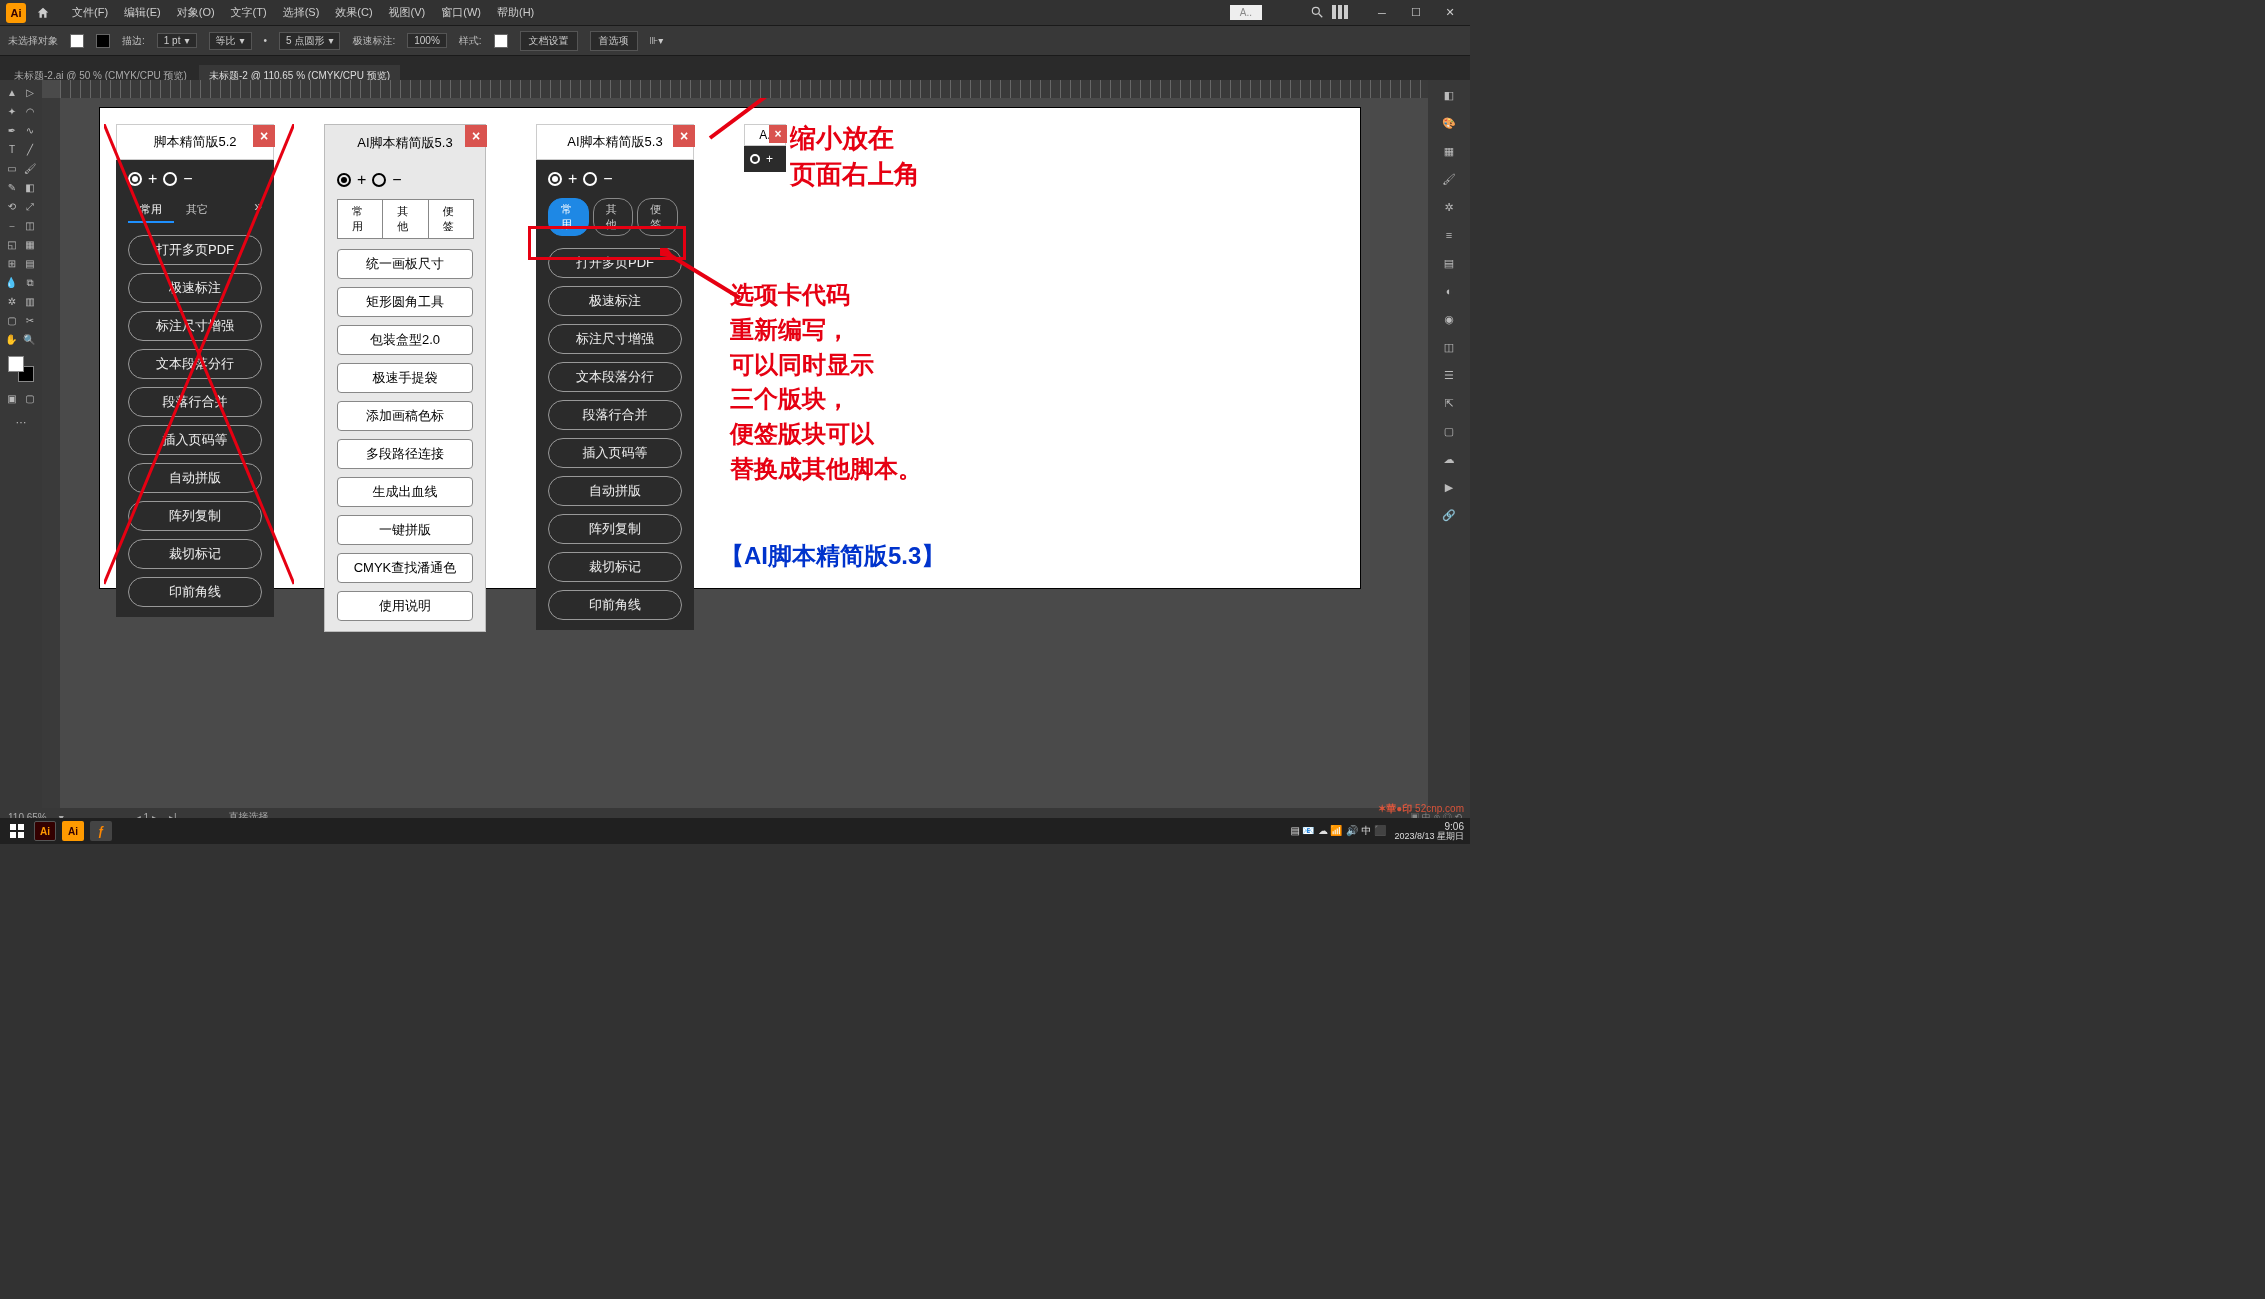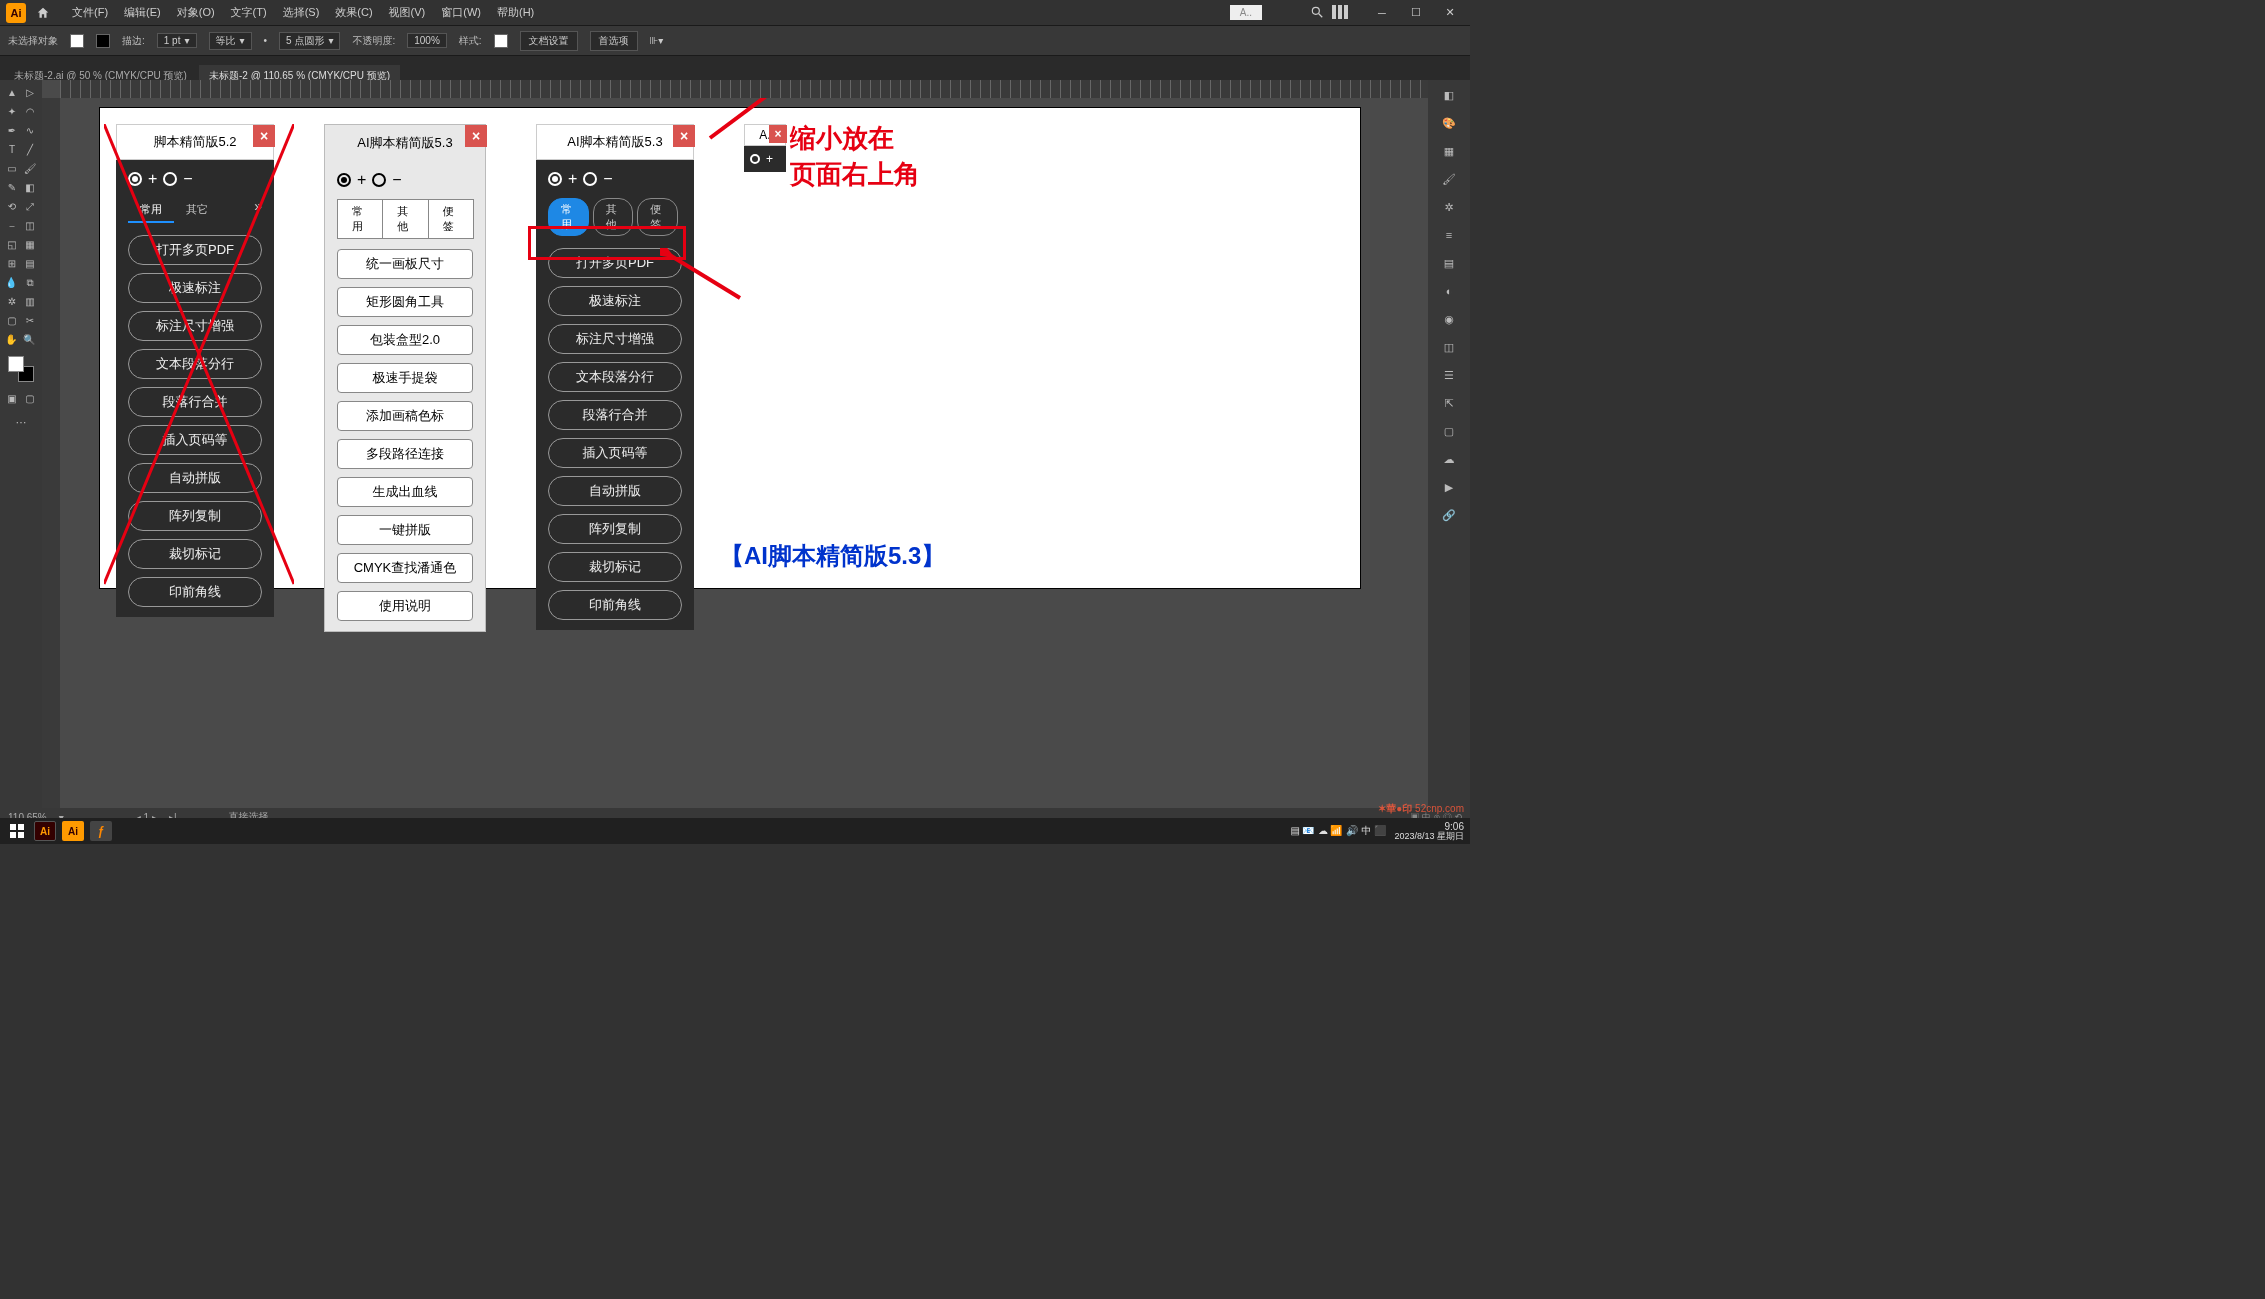--- a/index.html
+++ b/index.html
@@ -159,21 +159,21 @@
       </div>
     <div class="opt-dd">
         <span>等比</span> 
         <span>▾</span>
       </div>
     <span>•</span>
     <div class="opt-dd">
         <span>5 点圆形</span> 
         <span>▾</span>
       </div>
-    <span class="opt-label">不透明度:</span>
+    <span class="opt-label">极速标注:</span>
     <div class="opt-dd">
         <span>100%</span>
       </div>
     <span class="opt-label">样式:</span>
     <div class="swatch"></div>
     <div class="opt-btn">文档设置</div>
     <div class="opt-btn">首选项</div>
     <span>⊪▾</span>
   </div>
 
@@ -392,20 +392,28 @@
           <line x1="0" y1="0" x2="190" y2="460" stroke="#e60012" stroke-width="3"></line>
           <line x1="190" y1="0" x2="0" y2="460" stroke="#e60012" stroke-width="3"></line>
         </svg>
 
         <div class="redbox" style="top:118px;left:428px;width:158px;height:34px"></div>
 
         <div class="anno" style="top:12px;left:690px;font-size:26px;line-height:1.4">
           <div>缩小放在</div>
           <div>页面右上角</div>
         </div>
+        <div class="anno" style="top:170px;left:630px;font-size:24px;line-height:1.45">
+          <div>选项卡代码</div>
+          <div>重新编写，</div>
+          <div>可以同时显示</div>
+          <div>三个版块，</div>
+          <div>便签版块可以</div>
+          <div>替换成其他脚本。</div>
+        </div>
         <div class="anno" style="top:432px;left:620px;font-size:24px;color:#0033cc">【AI脚本精简版5.3】</div>
 
       </div>
 
       <svg class="arrow-svg" style="top:-50px;left:640px" width="140" height="100">
         <defs>
             <marker id="ah1" markerWidth="12" markerHeight="12" refX="10" refY="5" orient="auto">
               <path d="M0,0 L12,5 L0,10 z" fill="#e60012"></path>
             </marker>
           </defs>

